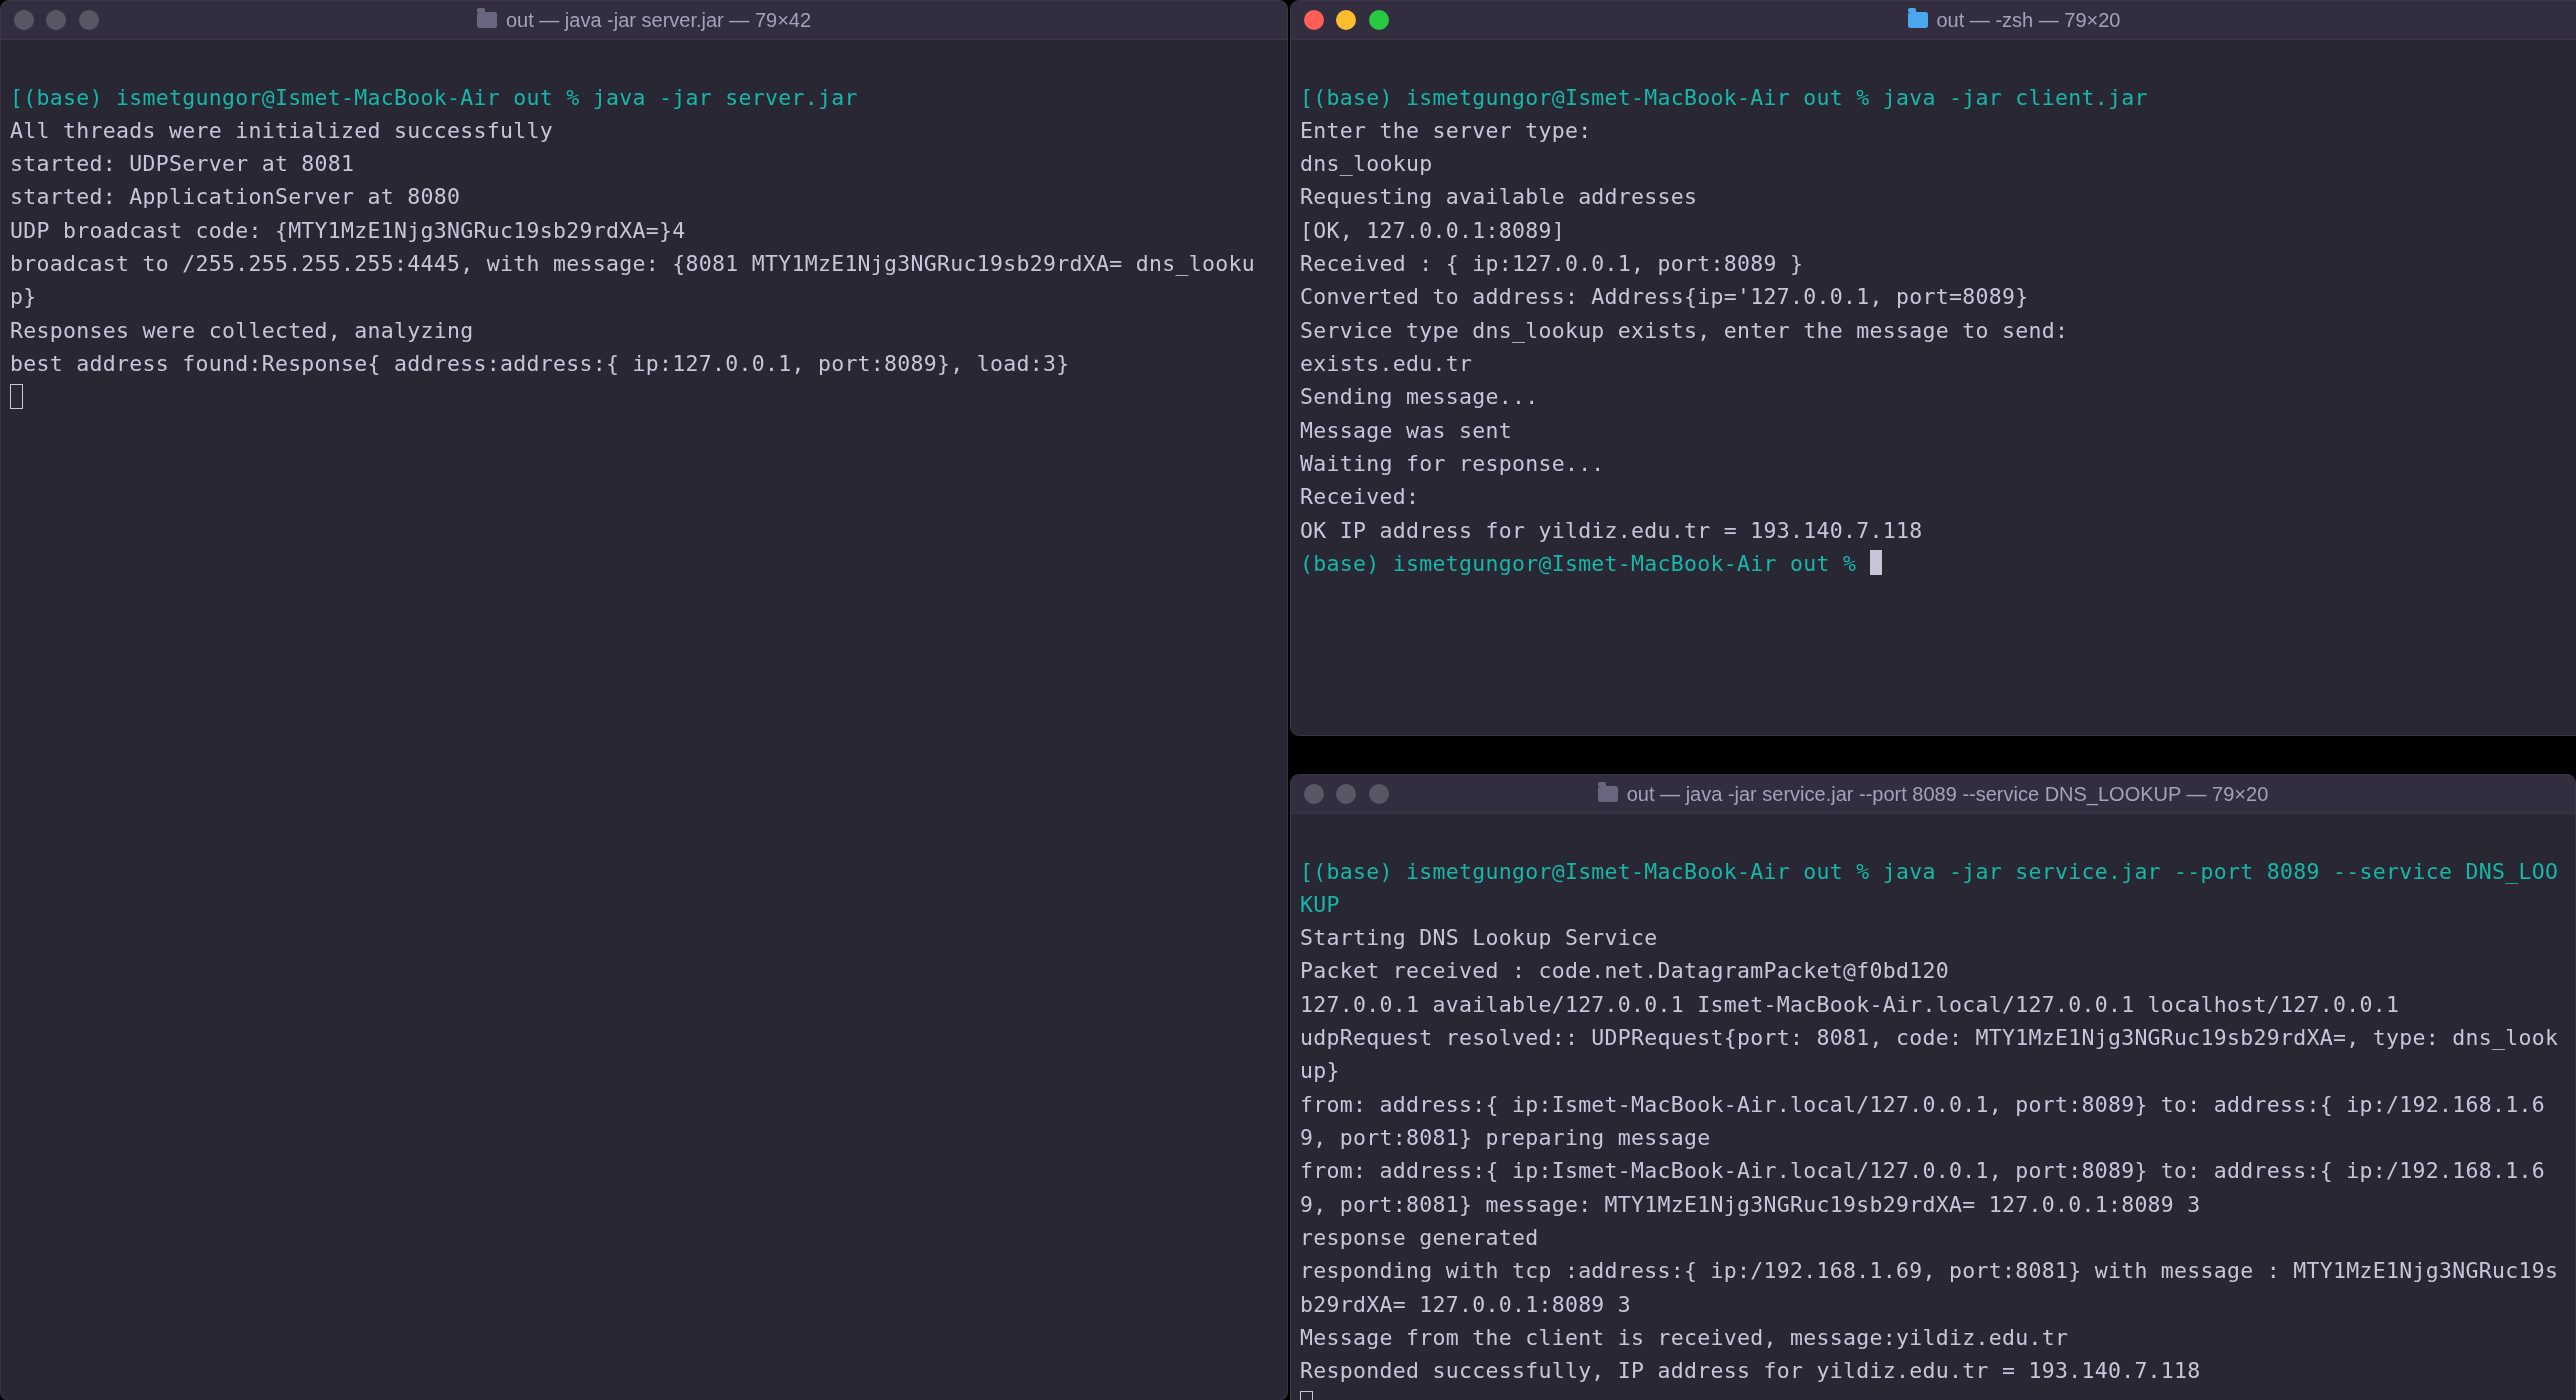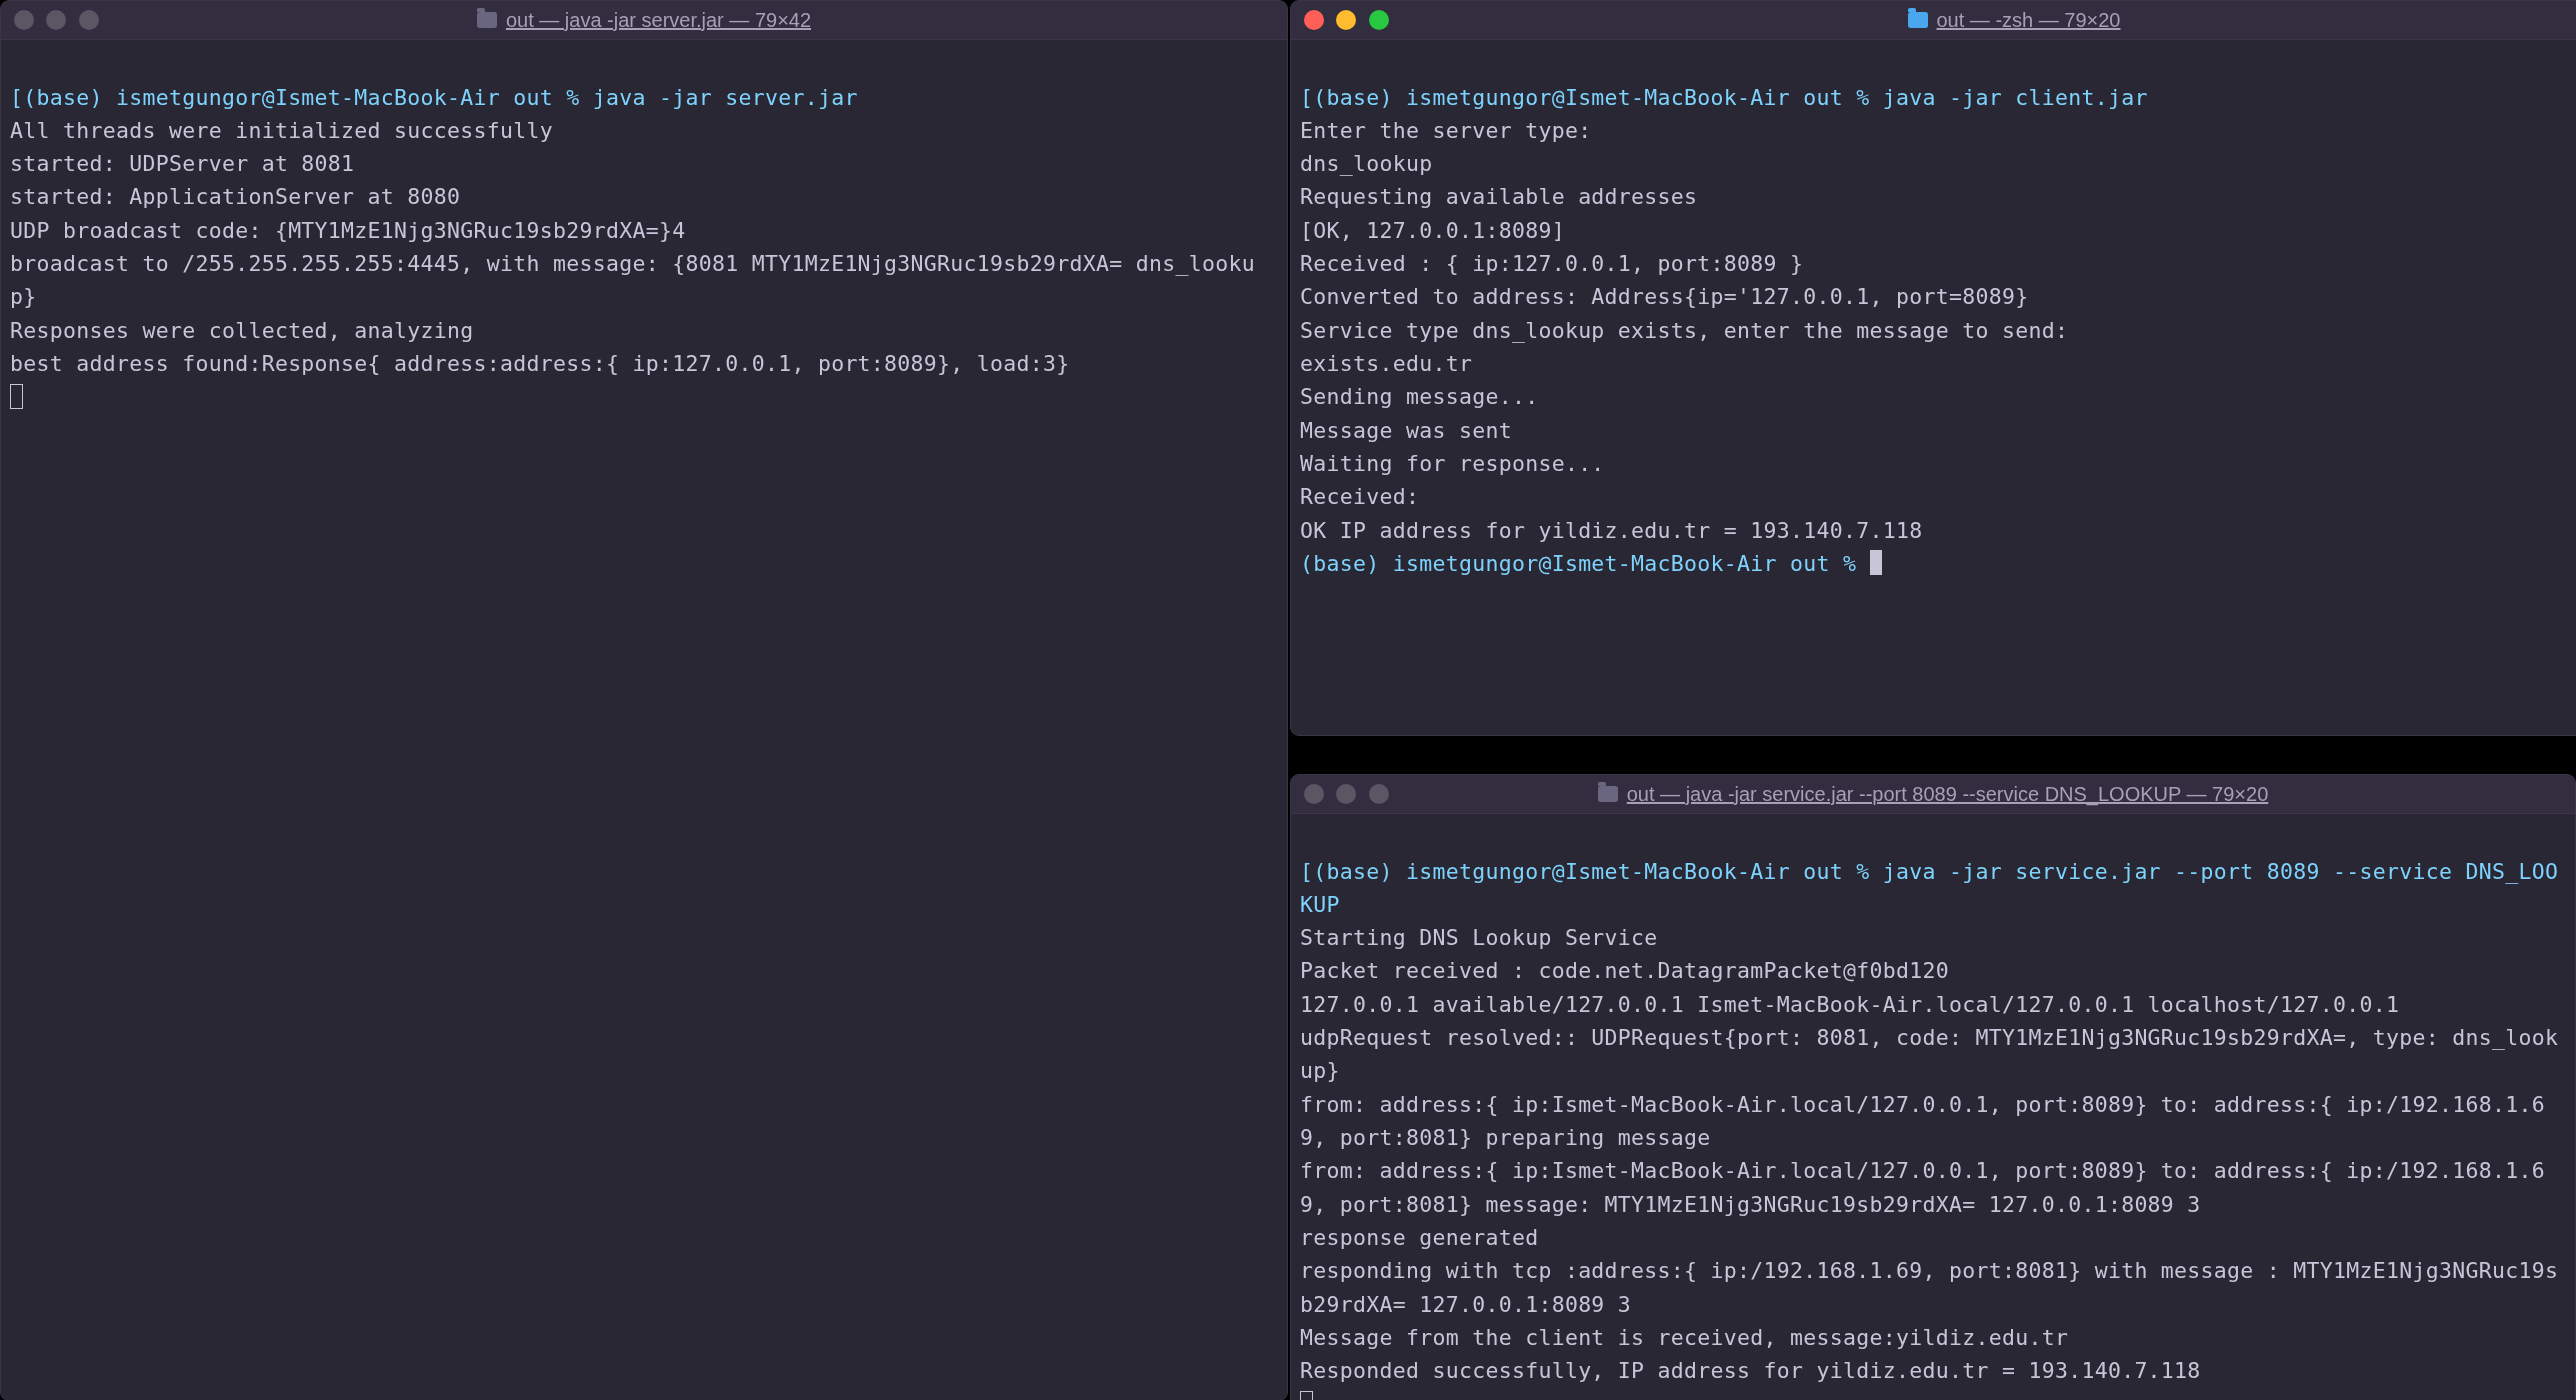--- a/index.html
+++ b/index.html
@@ -60,21 +60,20 @@
     left: 0; right: 0;
     text-align: center;
     color: #a6a0b8;
     font-family: -apple-system, BlinkMacSystemFont, "Segoe UI", sans-serif;
     font-size: 20px;
     display: flex;
     align-items: center;
     justify-content: center;
     gap: 9px;
     pointer-events: none;
-    text-decoration: underline;
   }
   .folder-icon {
     width: 20px; height: 16px;
     background: #6b6680;
     border-radius: 2.7px;
     position: relative;
     display: inline-block;
   }
   .folder-icon::before {
     content: "";
@@ -106,21 +105,21 @@
     background: #c9c5d9;
     vertical-align: -4.5px;
   }
   .term-body .cursor-outline {
     display: inline-block;
     width: 12.5px;
     height: 25px;
     border: 1.8px solid #c9c5d9;
     vertical-align: -4.5px;
   }
-  .cmd   { color: #7dd3fc; }
+  .cmd   { color: #14b8a6; }
 </style>
 </head>
 <body>
 
 <div class="desktop">
 
   <div class="term-window w-left">
     <div class="titlebar">
       <div class="traffic">
         <span class="dot dot-dim"></span>

